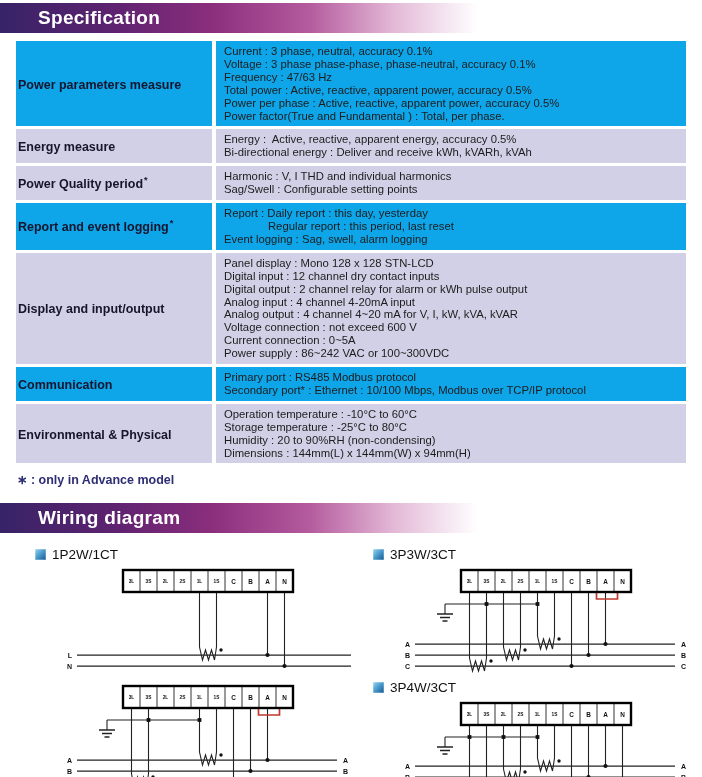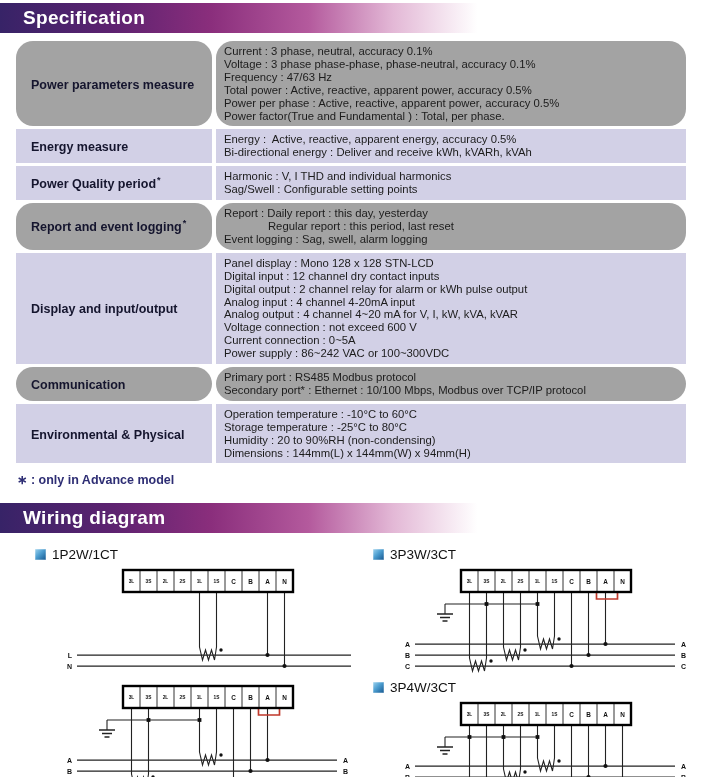--- a/index.html
+++ b/index.html
@@ -1,29 +1,29 @@
 <!DOCTYPE html>
 <html><head>
 <meta charset="utf-8">
 <style>
   html,body{margin:0;padding:0;background:#fff;}
   body{width:702px;font-family:"Liberation Sans",sans-serif;-webkit-font-smoothing:antialiased;}
   .page{width:702px;position:relative;}
 
   .section-bar{height:30px;margin-top:3px;display:flex;align-items:center;
     background:linear-gradient(90deg,#372367 0%,#5d2270 16%,#8a2e7c 30%,#b45a9d 44%,#e3b8d6 56%,#ffffff 68%,#ffffff 100%);}
-  .section-bar .bar-title{color:#fff;font-size:19px;font-weight:bold;padding-left:23px;letter-spacing:.3px;}
+  .section-bar .bar-title{color:#fff;font-size:19px;font-weight:bold;padding-left:38px;letter-spacing:.3px;}
 
   .spec-table{margin:8px 16px 0 16px;display:flex;flex-direction:column;gap:3px;}
   .spec-row{display:flex;gap:4px;}
-  .cell-label{width:196px;flex:0 0 196px;display:flex;align-items:center;padding-left:15px;box-sizing:border-box;
+  .cell-label{width:196px;flex:0 0 196px;display:flex;align-items:center;padding-left:2px;box-sizing:border-box;
     font-size:12.5px;font-weight:bold;color:#15152e;}
   .cell-label sup{font-size:9px;margin-left:1px;}
   .cell-text{flex:1;padding:4px 8px;font-size:11.3px;line-height:12.9px;color:#1c1c1c;white-space:pre-wrap;}
-  .row-blue .cell-label,.row-blue .cell-text{background:#a3a3a3;border-radius:17px;}
+  .row-blue .cell-label,.row-blue .cell-text{background:#0ea5e9;}
   .row-lav .cell-label,.row-lav .cell-text{background:#d2d0e6;}
 
   .footnote{margin:9px 0 0 17px;font-size:12.5px;font-weight:bold;color:#2e2e74;}
 
   .wiring-bar{margin-top:16px;}
   .wiring-grid{display:grid;grid-template-columns:330px 330px;column-gap:8px;row-gap:4px;
     padding:12px 0 0 33px;}
   .diagram-block{width:330px;}
   .diagram-title{display:flex;align-items:center;gap:6px;margin:2px 0 0 2px;}
   .cube-icon{width:11px;height:11px;display:inline-block;border-radius:1px;

